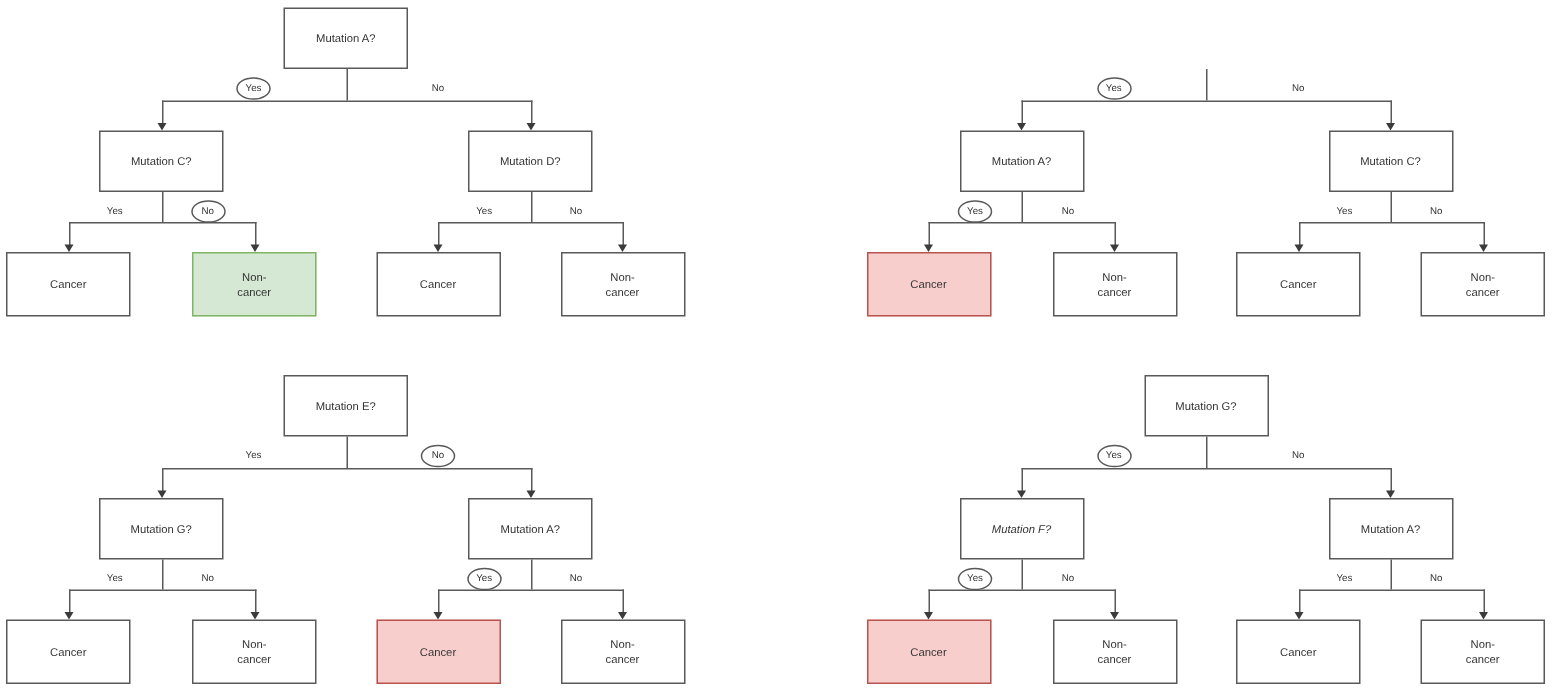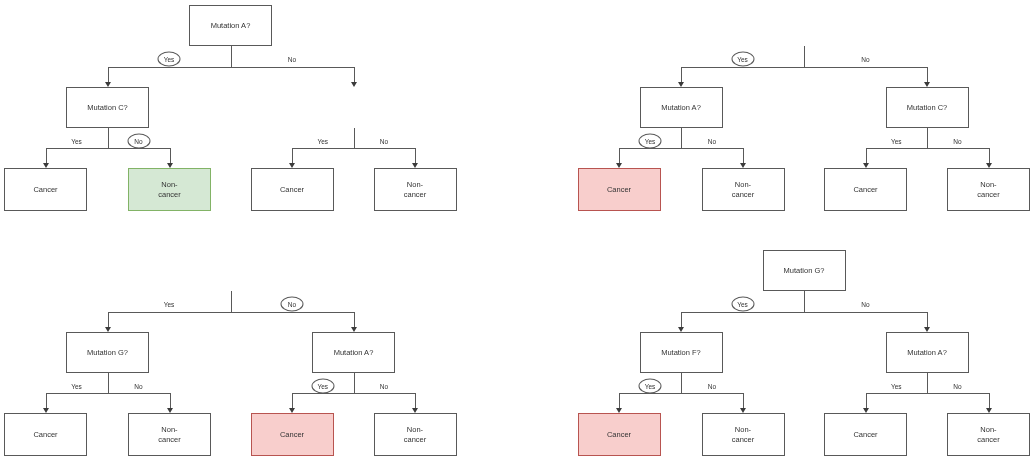--- a/index.html
+++ b/index.html
@@ -94,20 +94,21 @@
       <div class="line hline" style="left: 45.5px; top: 148px; width: 125px;"></div>
       <div class="line vline" style="left: 45.5px; top: 148px; height: 16px;"></div>
       <div class="arrow" style="left: 42.5px; top: 163px;"></div>
       <div class="line vline" style="left: 169.5px; top: 148px; height: 16px;"></div>
       <div class="arrow" style="left: 166.5px; top: 163px;"></div>
       <div class="elabel" style="left: 76.5px; top: 140.5px;">Yes</div>
       <div class="elabel circled" style="left: 138.5px; top: 140.5px;">No</div>
       <div class="node" style="left: 4px; top: 168px; width: 83px; height: 43px;">Cancer</div>
       <div class="node green" style="left: 128px; top: 168px; width: 83px; height: 43px;">Non-
 cancer</div>
+      <div class="node" style="left: 312px; top: 87px; width: 83px; height: 41px;">Mutation D?</div>
       <div class="line vline" style="left: 353.5px; top: 128px; height: 20px;"></div>
       <div class="line hline" style="left: 292px; top: 148px; width: 124px;"></div>
       <div class="line vline" style="left: 292px; top: 148px; height: 16px;"></div>
       <div class="arrow" style="left: 289px; top: 163px;"></div>
       <div class="line vline" style="left: 415px; top: 148px; height: 16px;"></div>
       <div class="arrow" style="left: 412px; top: 163px;"></div>
       <div class="elabel" style="left: 322.75px; top: 140.5px;">Yes</div>
       <div class="elabel" style="left: 384px; top: 140.5px;">No</div>
       <div class="node" style="left: 250.5px; top: 168px; width: 83px; height: 43px;">Cancer</div>
       <div class="node" style="left: 373.5px; top: 168px; width: 83px; height: 43px;">Non-
@@ -141,20 +142,21 @@
       <div class="arrow" style="left: 289px; top: 163px;"></div>
       <div class="line vline" style="left: 415px; top: 148px; height: 16px;"></div>
       <div class="arrow" style="left: 412px; top: 163px;"></div>
       <div class="elabel" style="left: 322.75px; top: 140.5px;">Yes</div>
       <div class="elabel" style="left: 384px; top: 140.5px;">No</div>
       <div class="node" style="left: 250.5px; top: 168px; width: 83px; height: 43px;">Cancer</div>
       <div class="node" style="left: 373.5px; top: 168px; width: 83px; height: 43px;">Non-
 cancer</div>
     </div>
     <div class="tree" style="left: 0px; top: 245px;">
+      <div class="node" style="left: 189px; top: 5px; width: 83px; height: 41px;">Mutation E?</div>
       <div class="line vline" style="left: 230.5px; top: 46px; height: 21px;"></div>
       <div class="line hline" style="left: 107.5px; top: 67px; width: 247px;"></div>
       <div class="line vline" style="left: 107.5px; top: 67px; height: 16px;"></div>
       <div class="arrow" style="left: 104.5px; top: 82px;"></div>
       <div class="line vline" style="left: 353.5px; top: 67px; height: 16px;"></div>
       <div class="arrow" style="left: 350.5px; top: 82px;"></div>
       <div class="elabel" style="left: 169px; top: 59px;">Yes</div>
       <div class="elabel circled" style="left: 292px; top: 59px;">No</div>
       <div class="node" style="left: 66px; top: 87px; width: 83px; height: 41px;">Mutation G?</div>
       <div class="line vline" style="left: 107.5px; top: 128px; height: 20px;"></div>
@@ -184,21 +186,21 @@
     <div class="tree" style="left: 573.5px; top: 245px;">
       <div class="node" style="left: 189px; top: 5px; width: 83px; height: 41px;">Mutation G?</div>
       <div class="line vline" style="left: 230.5px; top: 46px; height: 21px;"></div>
       <div class="line hline" style="left: 107.5px; top: 67px; width: 247px;"></div>
       <div class="line vline" style="left: 107.5px; top: 67px; height: 16px;"></div>
       <div class="arrow" style="left: 104.5px; top: 82px;"></div>
       <div class="line vline" style="left: 353.5px; top: 67px; height: 16px;"></div>
       <div class="arrow" style="left: 350.5px; top: 82px;"></div>
       <div class="elabel circled" style="left: 169px; top: 59px;">Yes</div>
       <div class="elabel" style="left: 292px; top: 59px;">No</div>
-      <div class="node" style="left: 66px; top: 87px; width: 83px; height: 41px;">Mutation F?</div>
+      <div class="node" style="left: 66px; top: 87px; width: 83px; height: 41px; font-style: italic;">Mutation F?</div>
       <div class="line vline" style="left: 107.5px; top: 128px; height: 20px;"></div>
       <div class="line hline" style="left: 45.5px; top: 148px; width: 125px;"></div>
       <div class="line vline" style="left: 45.5px; top: 148px; height: 16px;"></div>
       <div class="arrow" style="left: 42.5px; top: 163px;"></div>
       <div class="line vline" style="left: 169.5px; top: 148px; height: 16px;"></div>
       <div class="arrow" style="left: 166.5px; top: 163px;"></div>
       <div class="elabel circled" style="left: 76.5px; top: 140.5px;">Yes</div>
       <div class="elabel" style="left: 138.5px; top: 140.5px;">No</div>
       <div class="node red" style="left: 4px; top: 168px; width: 83px; height: 43px;">Cancer</div>
       <div class="node" style="left: 128px; top: 168px; width: 83px; height: 43px;">Non-

